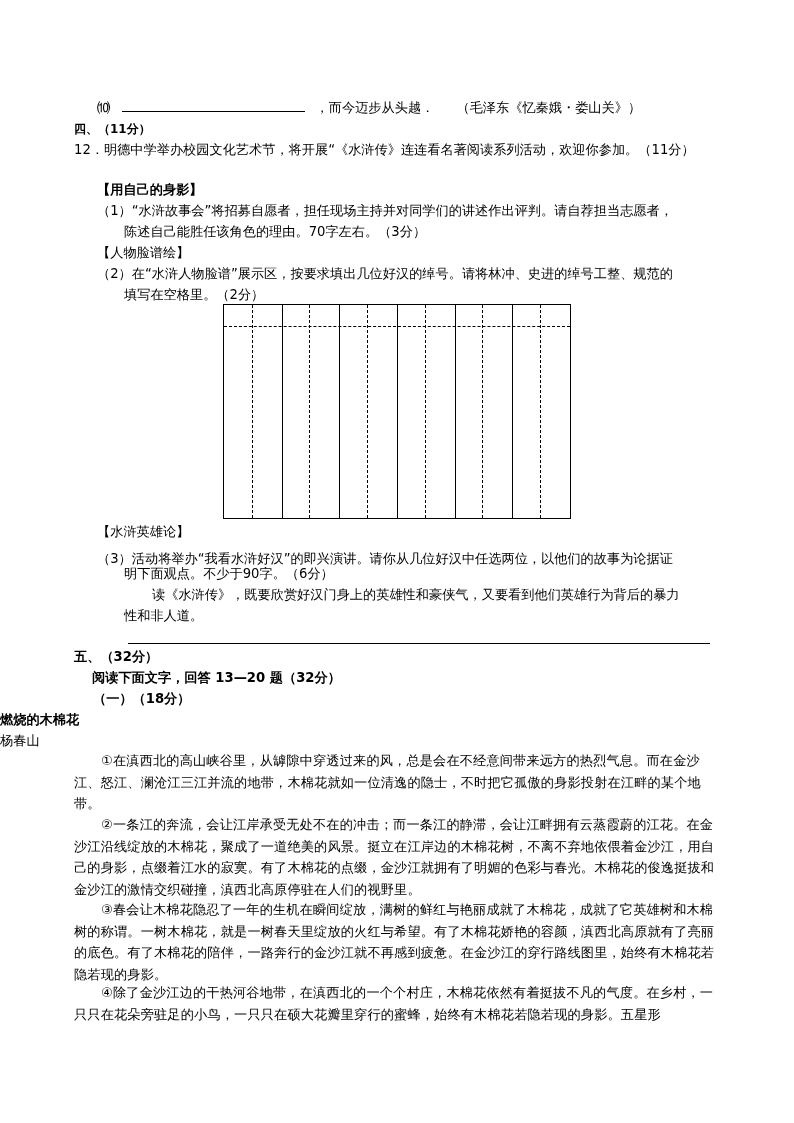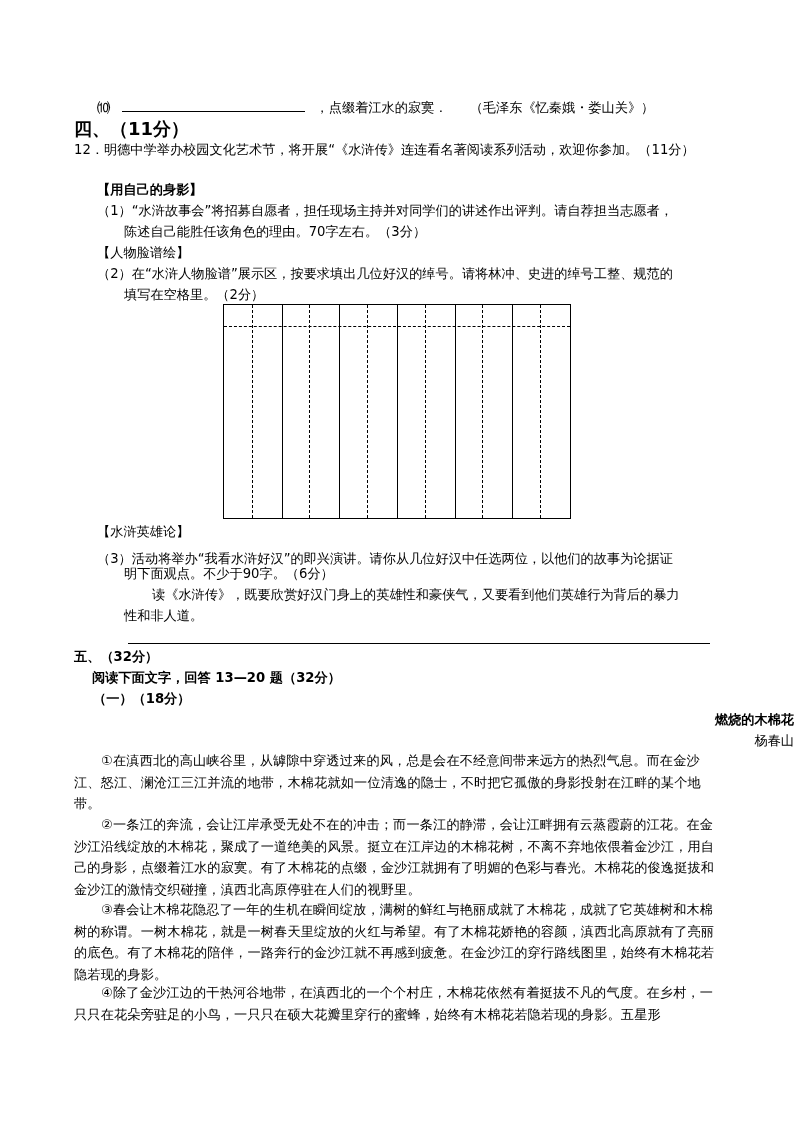--- a/index.html
+++ b/index.html
@@ -11,33 +11,33 @@
   .line { position: absolute; left: 0; white-space: nowrap; line-height: 20px; }
   .bold { font-weight: bold; }
   .blank { display: inline-block; border-bottom: 1px solid #000; vertical-align: baseline; height: 14px; }
   .hr { position: absolute; height: 1px; background: #000; }
   
   .grid { position: absolute; left: 223px; top: 304px; width: 348px; height: 215px; border: 1px solid #000; box-sizing: border-box; }
   .grid .col { position: absolute; top: 0; bottom: 0; border-left: 1px solid #000; }
   .grid .vdash { position: absolute; top: 0; bottom: 0; border-left: 1px dashed #000; }
   .grid .hdash { position: absolute; left: 0; right: 0; top: 21px; border-top: 1px dashed #000; }
   .para { position: absolute; left: 101px; width: 620px; line-height: 21.5px; white-space: normal; letter-spacing: 0.15px; }
-  .center { position: absolute; left: 0; width: 794px; text-align: right; }
+  .center { position: absolute; left: 0; width: 794px; text-align: left; }
 </style>
 </head>
 <body>
 
 <div class="line" style="top:97px; left:97px;">
   <span>⑽</span>
   <span class="blank" style="width:183px; margin-left:8px;"></span>
-  <span style="margin-left:6px;">，点缀着江水的寂寞．</span>
+  <span style="margin-left:6px;">，而今迈步从头越．</span>
   <span style="margin-left:18px;">（毛泽东《忆秦娥・娄山关》）</span>
 </div>
 
-<div class="line bold" style="top:119px; left:74px; font-size:18px;">四、（11分）</div>
+<div class="line bold" style="top:119px; left:74px; font-size:12px;">四、（11分）</div>
 <div class="line" style="top:140px; left:74px;">12．明德中学举办校园文化艺术节，将开展“《水浒传》连连看名著阅读系列活动，欢迎你参加。（11分）</div>
 
 <div class="line bold" style="top:180px; left:97px;">【用自己的身影】</div>
 <div class="line" style="top:201px; left:97px;">（1）“水浒故事会”将招募自愿者，担任现场主持并对同学们的讲述作出评判。请自荐担当志愿者，</div>
 <div class="line" style="top:222px; left:124px;">陈述自己能胜任该角色的理由。70字左右。（3分）</div>
 
 <div class="line" style="top:243px; left:97px;">【人物脸谱绘】</div>
 <div class="line" style="top:264px; left:97px;">（2）在“水浒人物脸谱”展示区，按要求填出几位好汉的绰号。请将林冲、史进的绰号工整、规范的</div>
 <div class="line" style="top:285px; left:124px;">填写在空格里。（2分）</div>
 

